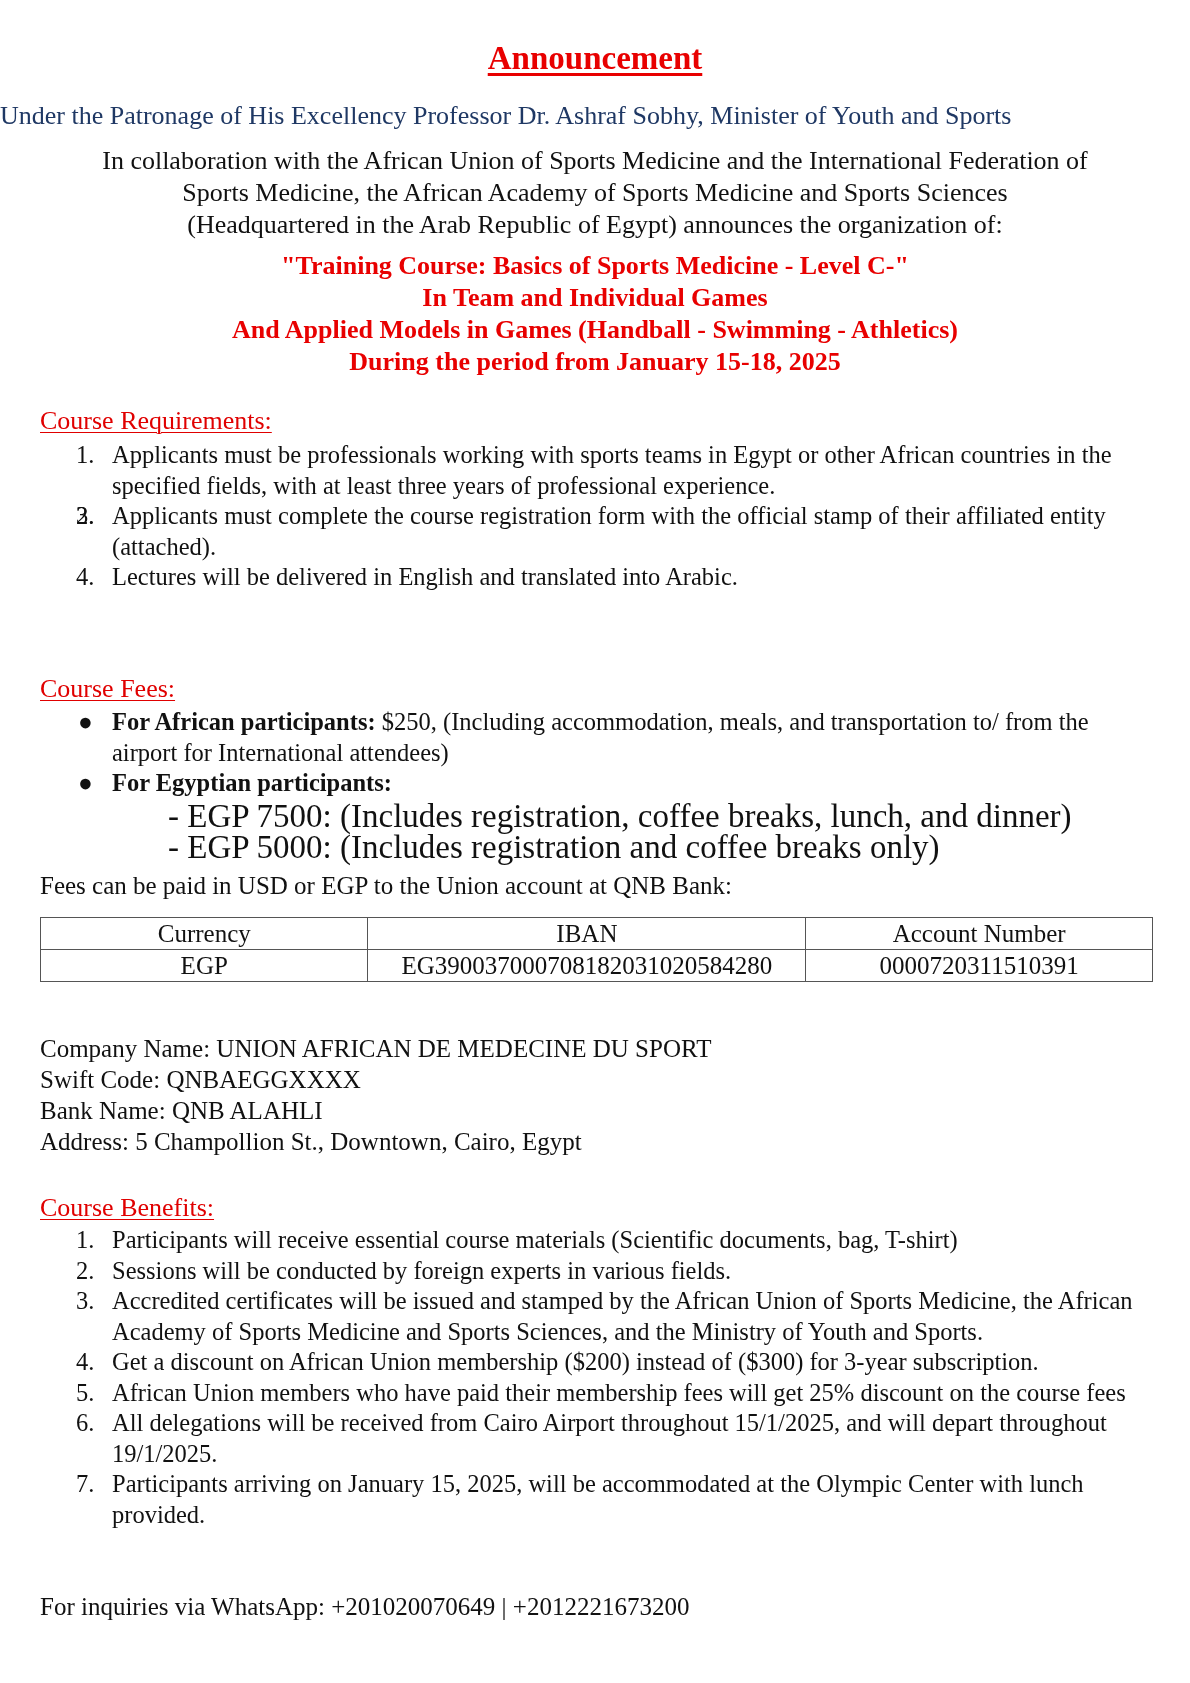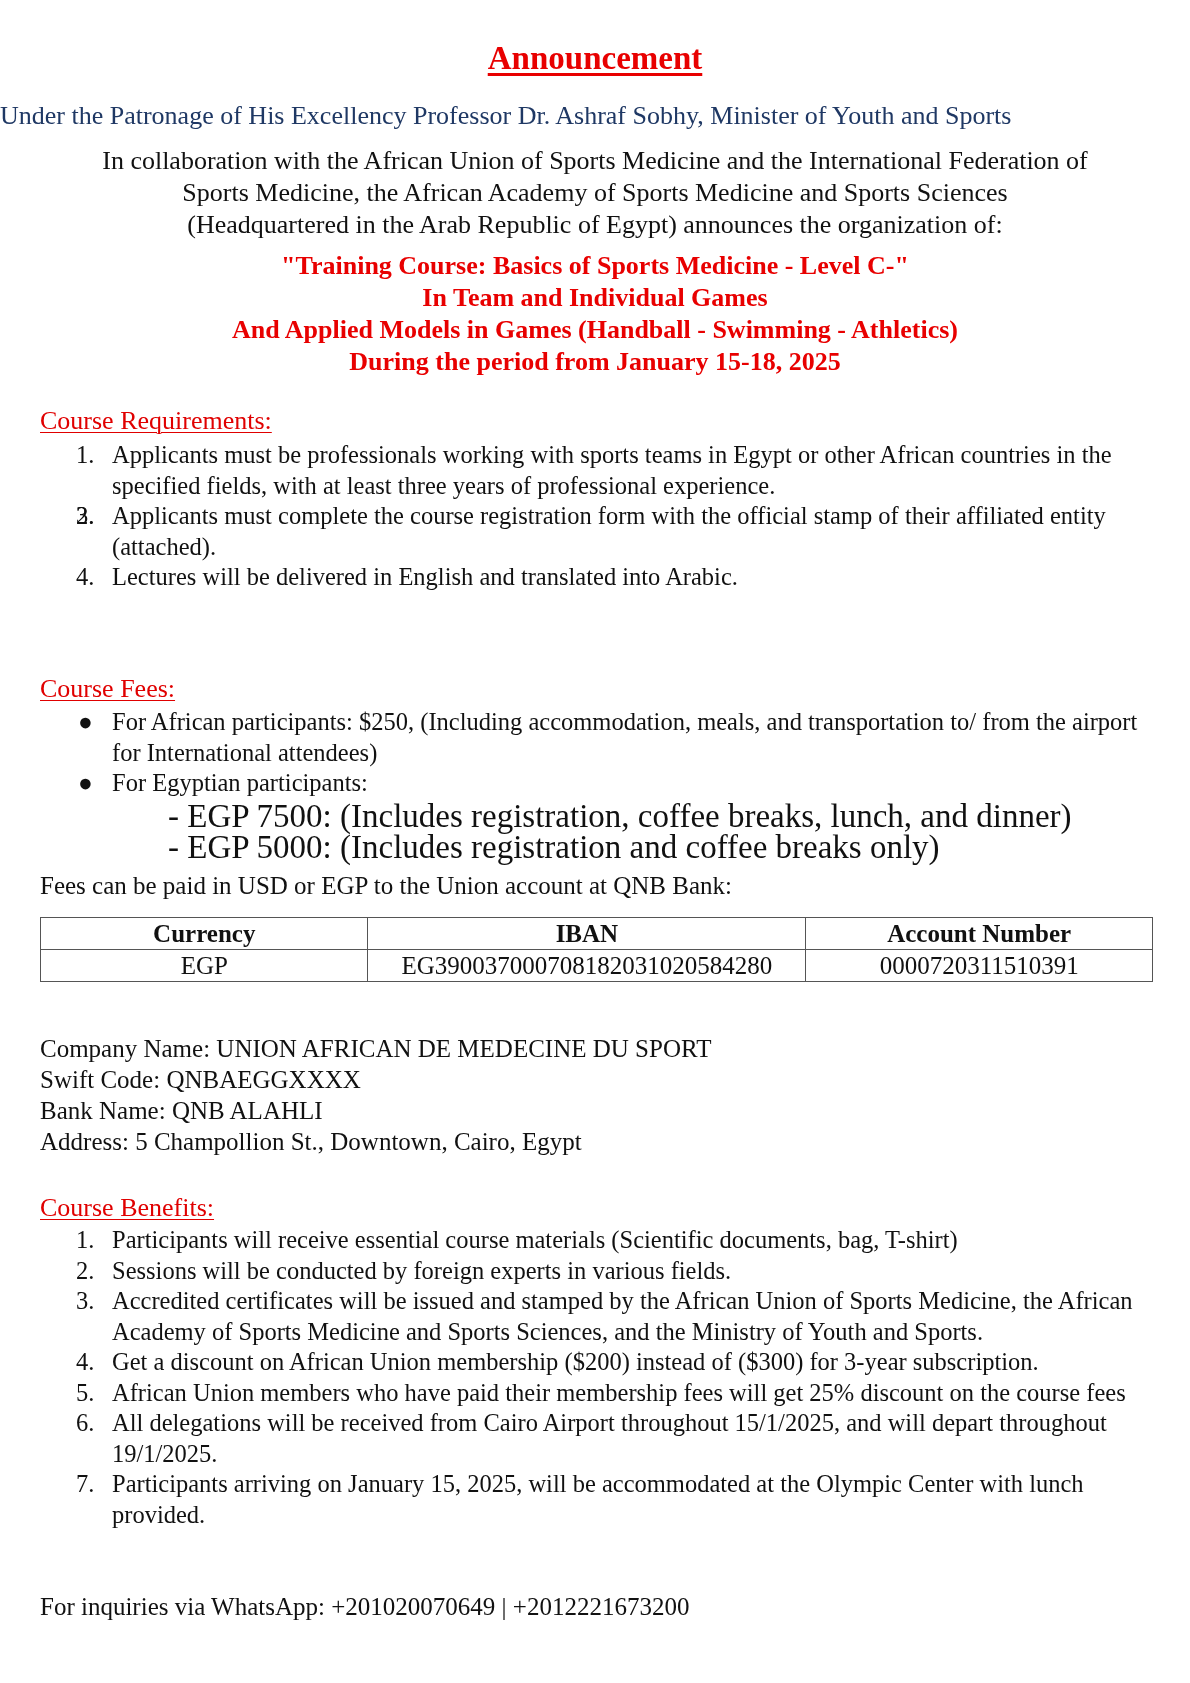--- a/index.html
+++ b/index.html
@@ -29,29 +29,29 @@
     .section-head {
       position: absolute; left: 40px; font-size: 26px; color: #e00000;
       text-decoration: underline; text-decoration-thickness: 1px; text-underline-offset: 3px;
     }
     .numlist { position: absolute; left: 40px; width: 1120px; margin: 0; padding: 0; list-style: none; font-size: 24.5px; line-height: 30.5px; }
     .numlist li { position: relative; padding-left: 72px; }
     .numlist .num { position: absolute; left: 36px; top: 0; }
     .bullets { position: absolute; left: 40px; width: 1120px; margin: 0; padding: 0; list-style: none; font-size: 24.5px; line-height: 30.5px; }
     .bullets li { position: relative; padding-left: 72px; }
     .bullets .dot { position: absolute; left: 38px; top: 0; }
-    .bullets b { font-weight: normal; margin-top: 20px; }
+    .bullets b { font-weight: bold; margin-top: 20px; }
     .subline { padding-left: 128px; font-size: 33px; line-height: 31px; }
     .plain { position: absolute; left: 40px; font-size: 25px; white-space: nowrap; }
     table.bank {
       position: absolute; top: 917px; left: 40px; width: 1113px; border-collapse: collapse;
       font-size: 25px; text-align: center;
     }
     table.bank th, table.bank td { border: 1.5px solid #555; padding: 0; height: 31px; line-height: 30px; }
-    table.bank th { font-weight: bold; }
+    table.bank th { font-weight: normal; }
     table.bank col.c1 { width: 328px; }
     table.bank col.c2 { width: 438px; }
     table.bank col.c3 { width: 347px; }
     .details { position: absolute; top: 1033px; left: 40px; font-size: 25px; line-height: 31px; }
     .details div { white-space: nowrap; }
     .footer { position: absolute; top: 1593px; left: 40px; font-size: 25px; white-space: nowrap; }
   </style>
 </head>
 <body>
 

